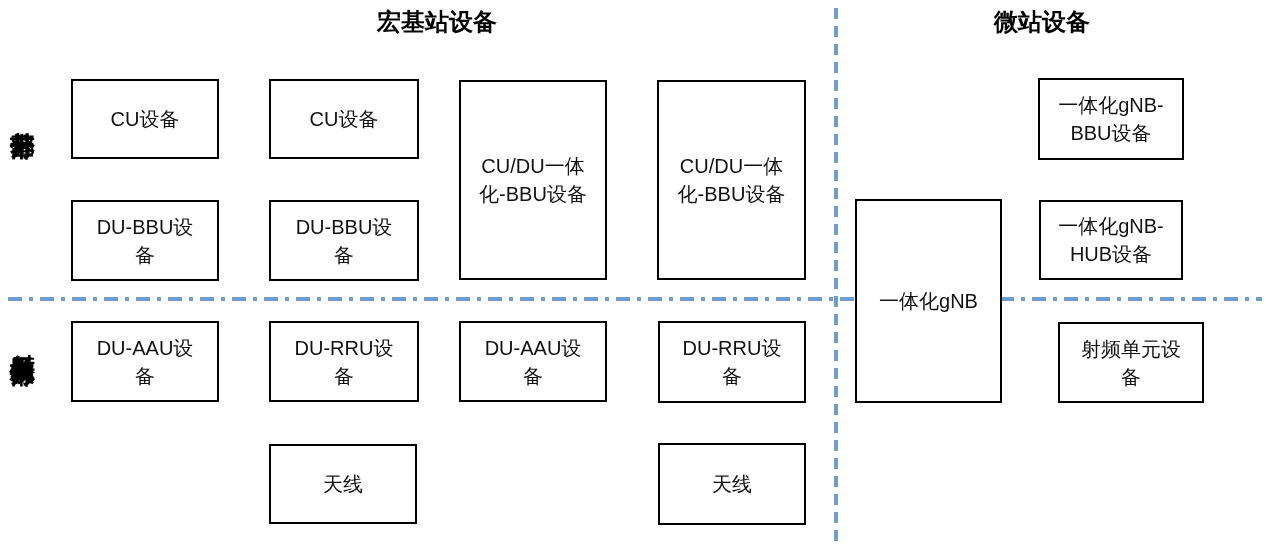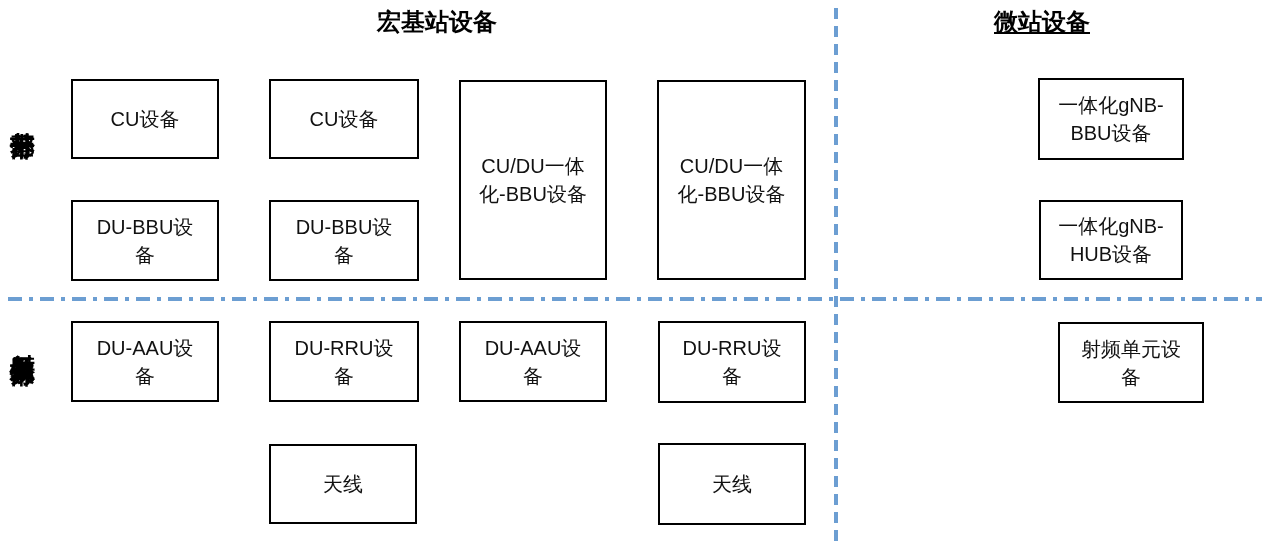--- a/index.html
+++ b/index.html
@@ -63,21 +63,21 @@
 <body>
 
 <div id="diagram">
 
   <svg id="divider-svg">
     <line x1="8" y1="299" x2="1262" y2="299" stroke-width="4" stroke-dasharray="14 7 4 7" stroke="#6C9ED2"></line>
     <line x1="836" y1="8" x2="836" y2="548" stroke-width="4" stroke-dasharray="11 7" stroke="#6C9ED2"></line>
   </svg>
 
   <div class="section-header" style="left:287px; top:6px; width:300px;">宏基站设备</div>
-  <div class="section-header" style="left:892px; top:6px; width:300px;text-decoration:underline;">微站设备</div>
+  <div class="section-header" style="left:892px; top:6px; width:300px;">微站设备</div>
 
   <div class="side-label" style="left:10px; top:111px; height:110px;">基带部分</div>
   <div class="side-label" style="left:10px; top:335px; height:186px;">射频及天馈部分</div>
 
   <div class="eq-box" style="left:71px; top:79px; width:148px; height:80px;">
     <span class="eq-label">CU设备</span>
   </div>
   <div class="eq-box" style="left:269px; top:79px; width:150px; height:80px;">
     <span class="eq-label">CU设备</span>
   </div>
@@ -114,20 +114,23 @@
     <span class="eq-label">DU-RRU设
 备</span>
   </div>
   <div class="eq-box" style="left:269px; top:444px; width:148px; height:80px;">
     <span class="eq-label">天线</span>
   </div>
   <div class="eq-box" style="left:658px; top:443px; width:148px; height:82px;">
     <span class="eq-label">天线</span>
   </div>
 
+  <div class="eq-box" style="left:855px; top:199px; width:147px; height:204px;">
+    <span class="eq-label">一体化gNB</span>
+  </div>
   <div class="eq-box" style="left:1038px; top:78px; width:146px; height:82px;">
     <span class="eq-label">一体化gNB-
 BBU设备</span>
   </div>
   <div class="eq-box" style="left:1039px; top:200px; width:144px; height:80px;">
     <span class="eq-label">一体化gNB-
 HUB设备</span>
   </div>
   <div class="eq-box" style="left:1038px; top:322px; width:146px; height:81px;margin-left:20px;">
     <span class="eq-label">射频单元设

